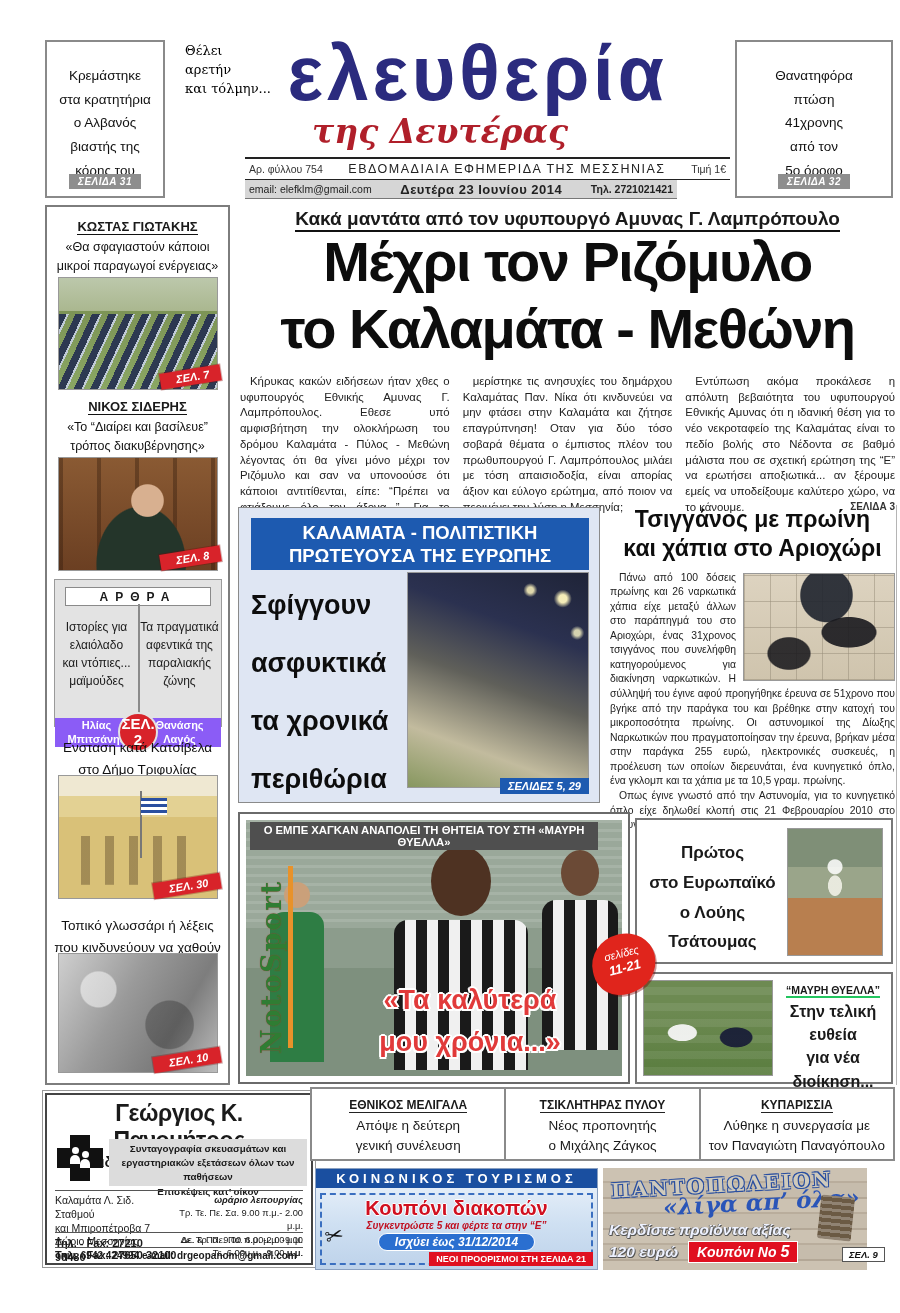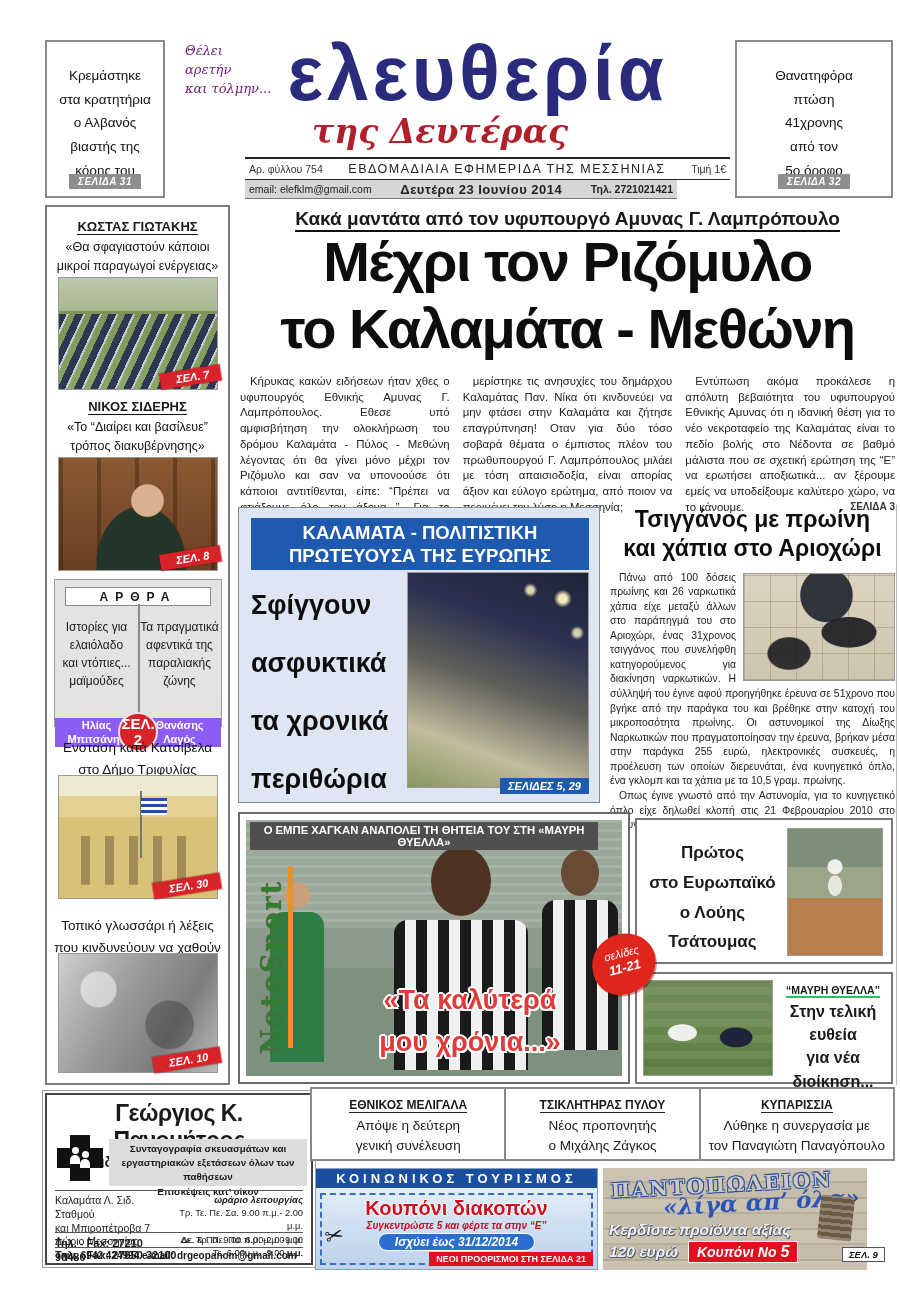--- a/index.html
+++ b/index.html
@@ -15,21 +15,21 @@
   
   .teaser { border:2px solid #8a8a8a; background:#fff; text-align:center; }
   .teaser .t-text { margin-top:22px; font-size:13.5px; line-height:1.75; color:#111; }
   .badge-gray {
     position:absolute; bottom:7px; left:50%; transform:translateX(-50%);
     background:#8e8e8e; color:#fff; font-size:10px; font-weight:bold; font-style:italic;
     padding:2px 9px; letter-spacing:.5px; white-space:nowrap;
   }
 
   
-  .slogan { font-family:"DejaVu Serif", serif; font-style:italic; font-size:13px; line-height:1.45; color:#701a75; }
+  .slogan { font-family:"DejaVu Serif", serif; font-size:13px; line-height:1.45; color:#000000; }
   .logo-main {
     font-size:78px; font-weight:bold; color:#2b2b7e; letter-spacing:4px;
     transform:scaleX(.96); transform-origin:left; line-height:.95; text-align:center;
   }
   .logo-sub { font-family:"DejaVu Serif", serif; font-style:italic; font-weight:bold; font-size:33px; color:#b01f2a; text-align:center; }
   .info-row1 {
     border-top:2px solid #222; border-bottom:1px solid #222;
     display:flex; justify-content:space-between; align-items:center; padding:0 4px; font-size:10.5px; color:#333;
   }
   .info-row1 .tagline { font-size:12.5px; letter-spacing:1.5px; color:#222; }

